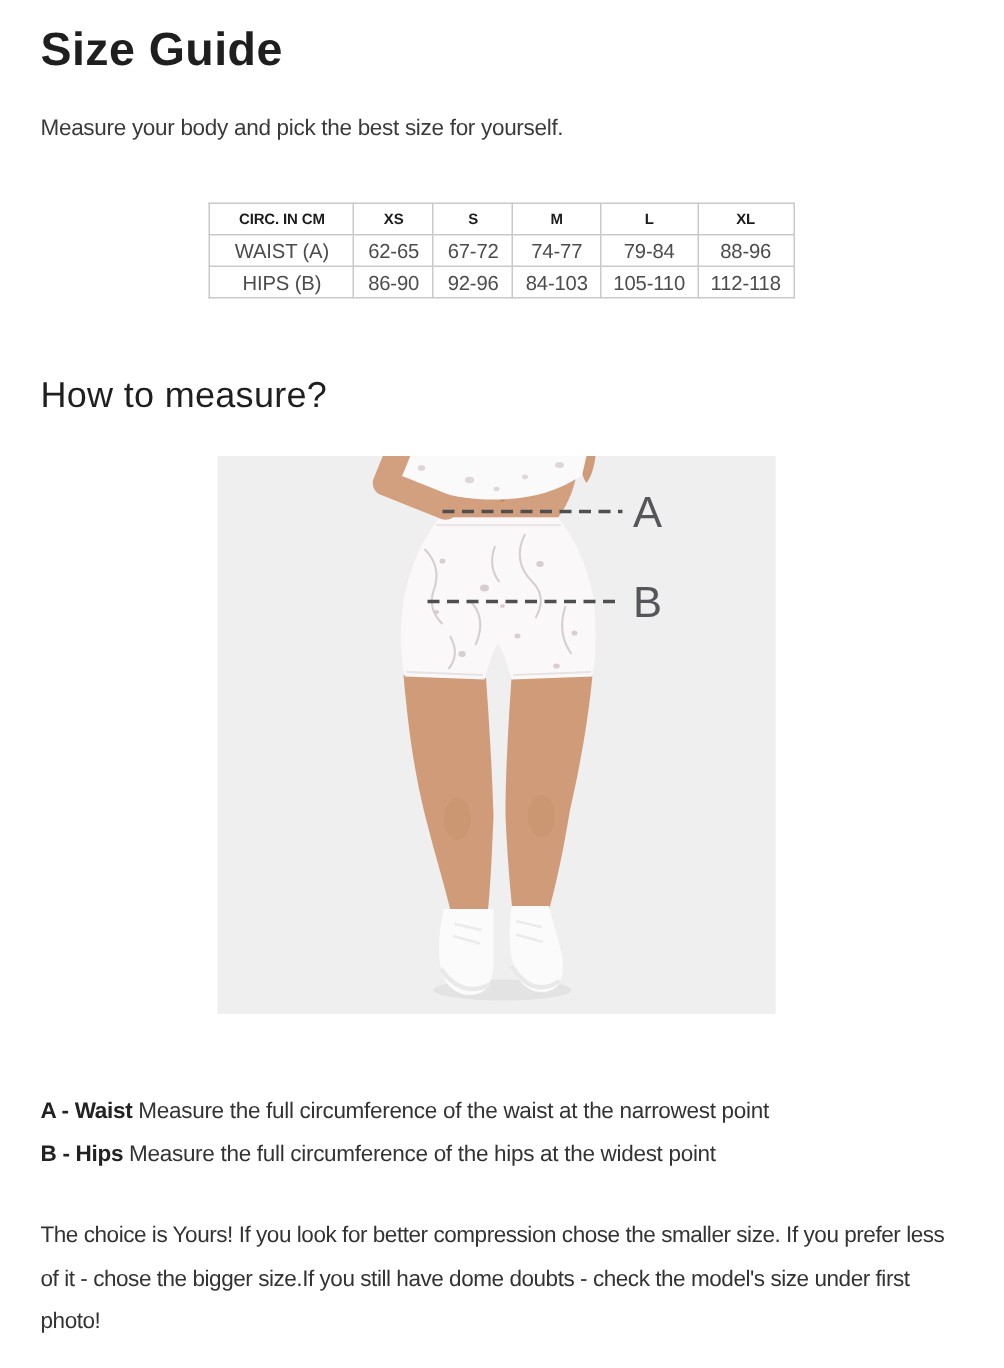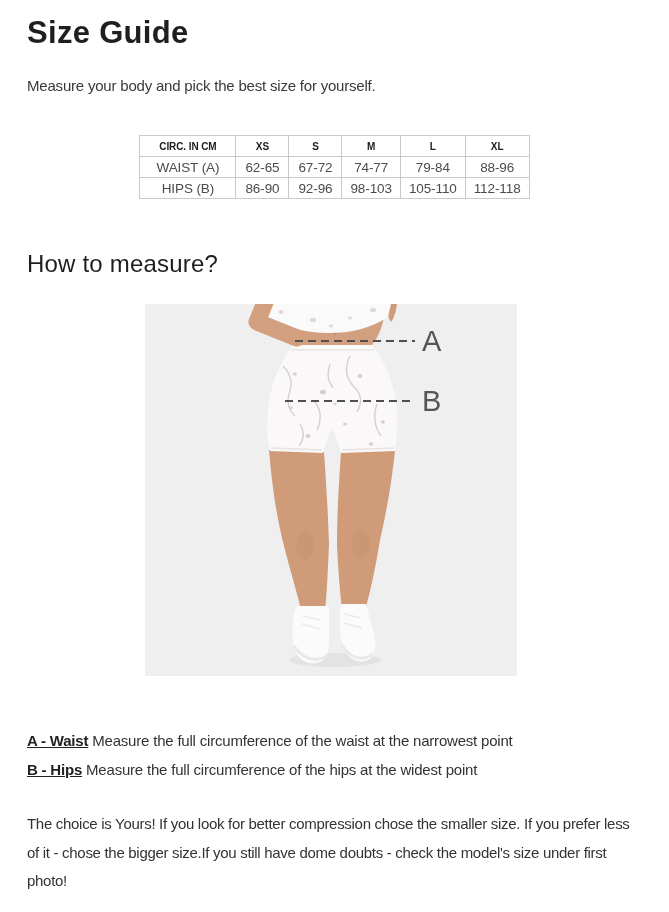--- a/index.html
+++ b/index.html
@@ -47,21 +47,21 @@
 
   .photo {
     margin-top:26px; margin-left:118px;
     width:372px; height:372px;
     background:#efefef;
   }
   .photo svg { display:block; }
 
   .notes { margin-top:50px; }
   .note { margin:0; font-size:15px; line-height:29px; letter-spacing:-0.2px; color:#333333; }
-  .note strong { font-weight:bold; color:#222222;text-decoration:underline; }
+  .note strong { font-weight:bold; color:#222222; }
 
   .between { margin-top:26px; }
   .between p { margin:0; font-size:15px; line-height:28.5px; letter-spacing:-0.3px; color:#333333; }
   .between .answer { max-width:615px; }
 
   .marker-label {
     font-family:"Liberation Sans", sans-serif;
     font-weight:400;
   }
 </style>
@@ -92,21 +92,21 @@
           <td>62-65</td>
           <td>67-72</td>
           <td>74-77</td>
           <td>79-84</td>
           <td>88-96</td>
         </tr>
         <tr>
           <td class="row-label">HIPS (B)</td>
           <td>86-90</td>
           <td>92-96</td>
-          <td>98-103</td>
+          <td>84-103</td>
           <td>105-110</td>
           <td>112-118</td>
         </tr>
       </tbody>
     </table>
   </div>
 
   <h2 class="section-heading">How to measure?</h2>
 
   <div class="photo">

